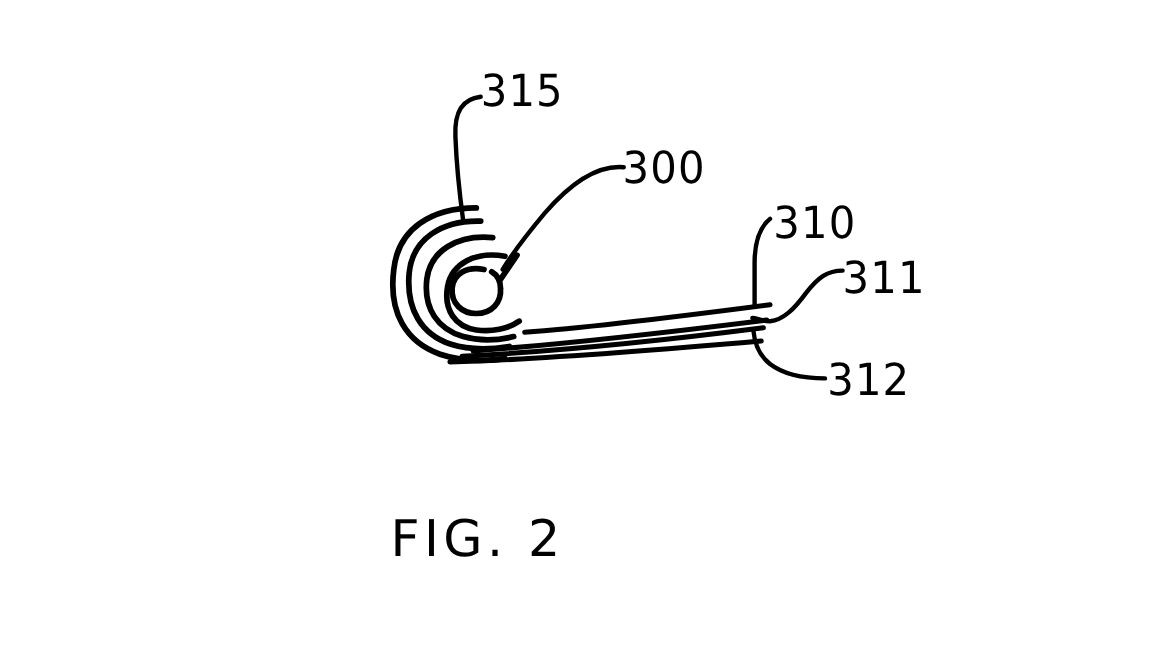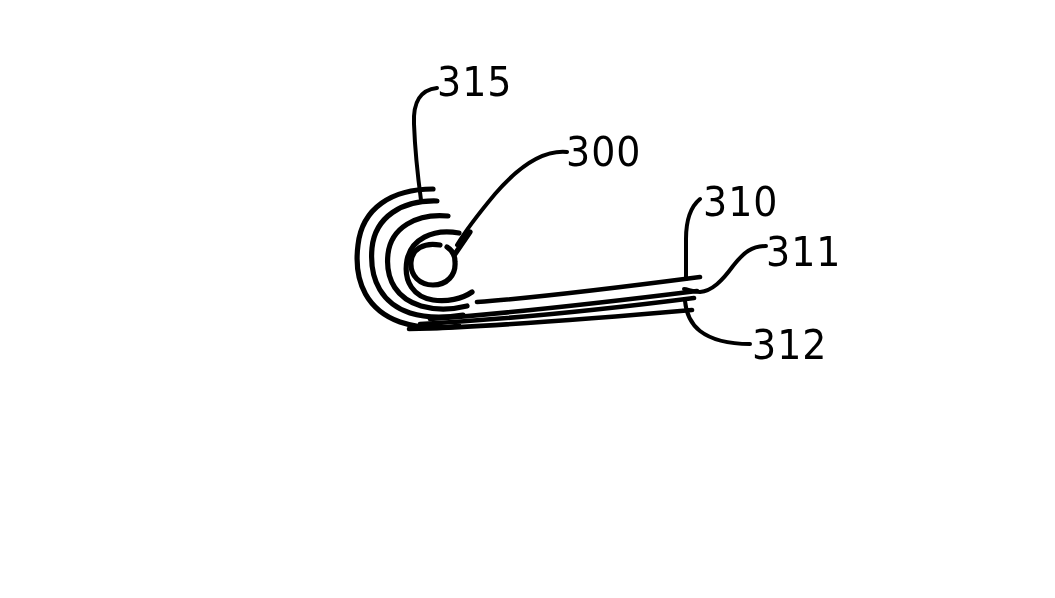--- a/index.html
+++ b/index.html
@@ -153,14 +153,15 @@
   <div class="ref-label" id="label-315">315</div>
 
   <div class="ref-label" id="label-300">300</div>
 
   <div class="ref-label" id="label-310">310</div>
 
   <div class="ref-label" id="label-311">311</div>
 
   <div class="ref-label" id="label-312">312</div>
 
+  <div id="figure-caption">FIG. 2</div>
 
 </div>
 
 </body></html>

